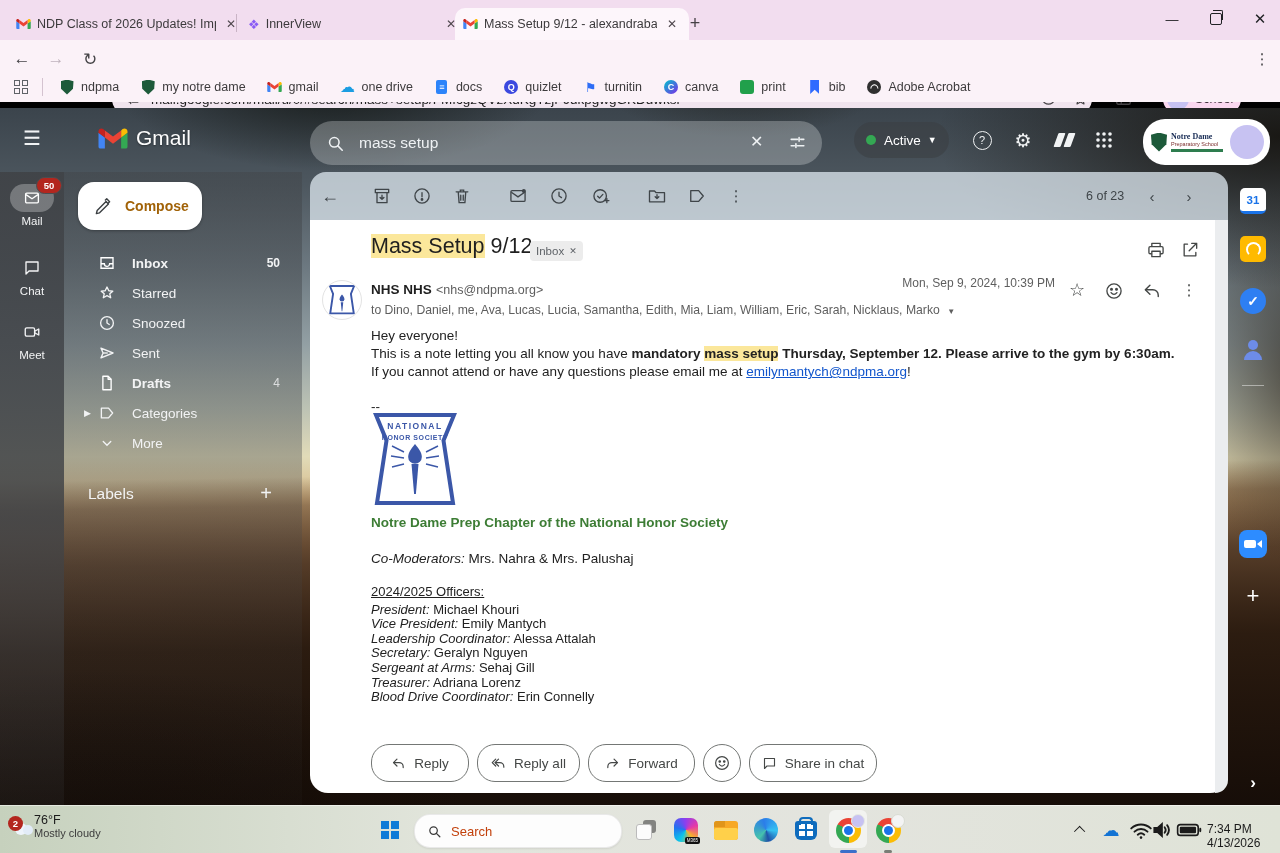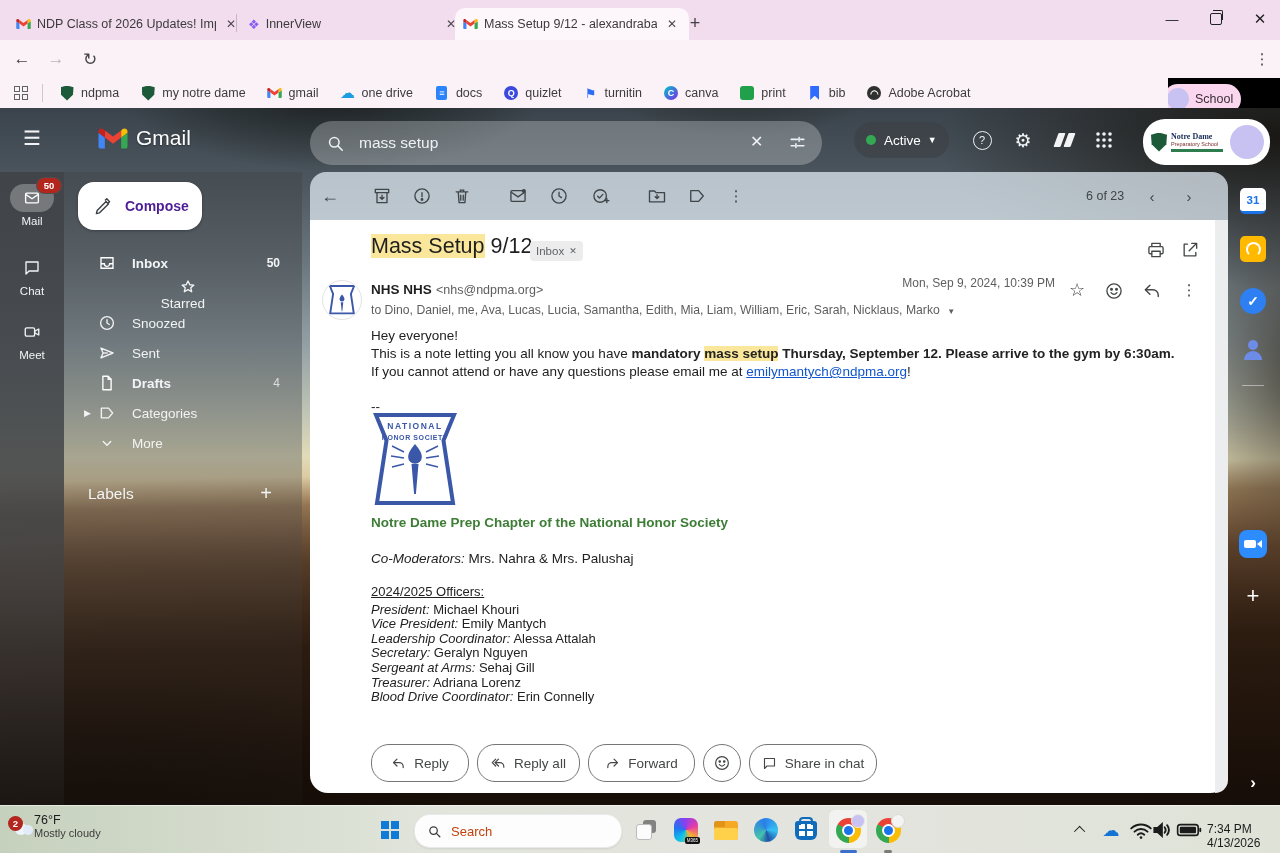--- a/index.html
+++ b/index.html
@@ -20,21 +20,21 @@
   .newtab{position:absolute;top:10px;width:26px;height:26px;display:flex;align-items:center;justify-content:center;
        color:#454045;font-size:18px;}
   .wc{position:absolute;top:0;width:44px;height:38px;display:flex;align-items:center;justify-content:center;color:#202124;font-size:13px;}
   .restore-glyph{position:relative;width:10px;height:10px;border:1.2px solid #202124;border-radius:2px;}
   .restore-glyph::before{content:"";position:absolute;left:2px;top:-4px;width:9px;height:9px;border-top:1.2px solid #202124;border-right:1.2px solid #202124;border-radius:0 2px 0 0;}
   .toolbar{position:absolute;left:0;top:40px;width:1280px;height:38px;background:#fbf2f8;}
   .nav-ic{position:absolute;top:7px;width:24px;height:24px;display:flex;align-items:center;justify-content:center;
       color:#454447;font-size:17px;}
   .omnibox{position:absolute;left:112px;top:43px;width:980px;height:32px;border-radius:16px;background:#f0e4ee;
       display:flex;align-items:center;color:#1f1f1f;font-size:13.5px;}
-  .bookbar{position:absolute;left:0;top:78px;width:1168px;height:30px;background:#fbf2f8;display:flex;align-items:center;text-align:right;}
+  .bookbar{position:absolute;left:0;top:72px;width:1280px;height:30px;background:#fbf2f8;display:flex;align-items:center;text-align:right;}
   .bm{display:flex;align-items:center;margin-right:21px;color:#3d3b3d;font-size:12.5px;white-space:nowrap;}
   .bm .fav{width:16px;height:16px;margin-right:6px;display:flex;align-items:center;justify-content:center;flex:0 0 auto;}
   .shield{width:13px;height:15px;background:#1d5a3a;clip-path:polygon(50% 0,100% 12%,96% 62%,50% 100%,4% 62%,0 12%);}
   .sq{width:14px;height:14px;border-radius:3px;display:flex;align-items:center;justify-content:center;color:#fff;font-size:9px;font-weight:bold;}
   .profile-chip{position:absolute;left:1163px;top:44px;width:78px;height:30px;border-radius:15px;background:#fad7ef;
       display:flex;align-items:center;font-size:12.5px;color:#3c2f39;}
   .avatar-lav{border-radius:50%;background:#c7c2f2;}
 
   
   .gmail{position:absolute;left:0;top:108px;width:1280px;height:697px;overflow:hidden;color:#f1f3f4;}
@@ -50,21 +50,21 @@
   .sidebar-scrim{position:absolute;left:64px;top:64px;width:238px;height:633px;
     background:linear-gradient(180deg,rgba(66,70,74,.52),rgba(66,70,74,.36) 45%,rgba(66,70,74,.16) 72%,rgba(66,70,74,.06));}
   .rail{position:absolute;left:0;top:64px;width:64px;height:633px;
     background:linear-gradient(180deg,rgba(64,67,71,.92),rgba(64,67,71,.88) 55%,rgba(64,67,71,.45) 80%,rgba(64,67,71,.2));}
   .rail-item{position:absolute;left:0;width:64px;text-align:center;}
   .rail-label{font-size:11.5px;color:#f3f4f5;margin-top:3px;}
   .rail-pill{width:44px;height:28px;border-radius:14px;margin:0 auto;display:flex;align-items:center;justify-content:center;}
   .badge{position:absolute;border-radius:9px;background:#b3261e;color:#fff;font-size:9.5px;font-weight:bold;
       display:flex;align-items:center;justify-content:center;border:1.5px solid #4a4d51;}
   .compose{position:absolute;left:78px;top:74px;width:124px;height:48px;border-radius:16px;background:#fff;
-      display:flex;align-items:center;color:#4c1d95;font-size:14px;font-weight:bold;box-shadow:0 1px 3px rgba(0,0,0,.3);}
+      display:flex;align-items:center;color:#a16207;font-size:14px;font-weight:bold;box-shadow:0 1px 3px rgba(0,0,0,.3);}
   .nav-row{position:absolute;left:72px;width:222px;height:30px;display:flex;align-items:center;font-size:13.5px;color:#f2f3f4;}
   .nav-row .ic{width:18px;height:18px;margin-left:26px;margin-right:16px;flex:0 0 auto;}
   .nav-count{margin-left:auto;margin-right:14px;font-size:12px;}
   .labels-hdr{position:absolute;left:88px;width:200px;display:flex;align-items:center;font-size:15.5px;color:#f2f3f4;}
   .search-pill{position:absolute;left:310px;top:13px;width:512px;height:44px;border-radius:22px;
       background:rgba(241,243,244,.28);display:flex;align-items:center;}
   .hdr-ic{position:absolute;top:18px;width:28px;height:28px;display:flex;align-items:center;justify-content:center;color:#f1f3f4;}
   .active-chip{position:absolute;left:854px;top:14px;height:36px;border-radius:18px;background:rgba(58,62,66,.55);
       display:flex;align-items:center;padding:0 12px;color:#fff;font-size:13.5px;}
   .gprofile{position:absolute;left:1143px;top:11px;width:125px;height:44px;border-radius:22px;background:#fff;
@@ -361,21 +361,21 @@
       <span>Compose</span>
     </div>
     <div class="nav-row" style="top:140px;font-weight:bold;">
       <svg class="ic" viewBox="0 0 24 24" fill="none" stroke="#fff" stroke-width="1.8">
           <path d="M4 5h16v14H4z"></path>
           <path d="M4 13h4.5a3.5 3.5 0 007 0H20"></path>
         </svg>
       <span>Inbox</span>
       <span class="nav-count">50</span>
     </div>
-    <div class="nav-row" style="top:170px;flex-direction:column;">
+    <div class="nav-row" style="top:170px;">
       <svg class="ic" viewBox="0 0 24 24" fill="none" stroke="#f2f3f4" stroke-width="1.8" stroke-linejoin="round">
           <path d="M12 4l2.4 5 5.3.5-4 3.6 1.2 5.2L12 15.6l-4.9 2.7 1.2-5.2-4-3.6 5.3-.5z"></path>
         </svg>
       <span>Starred</span>
     </div>
     <div class="nav-row" style="top:200px;">
       <svg class="ic" viewBox="0 0 24 24" fill="none" stroke="#f2f3f4" stroke-width="1.8" stroke-linecap="round">
           <circle cx="12" cy="12" r="8.5"></circle>
           <path d="M12 7.5V12l3 2"></path>
         </svg>

